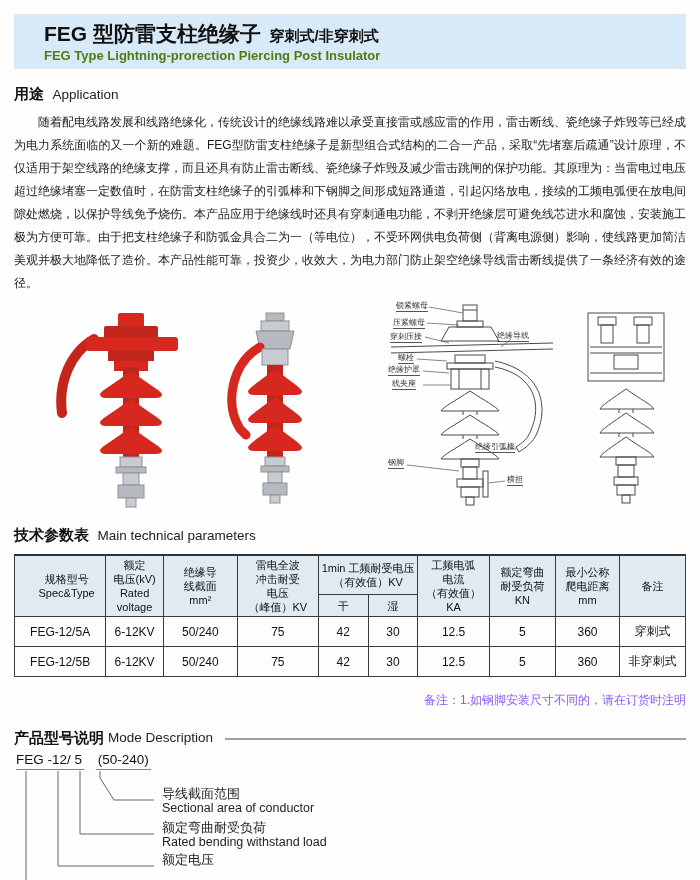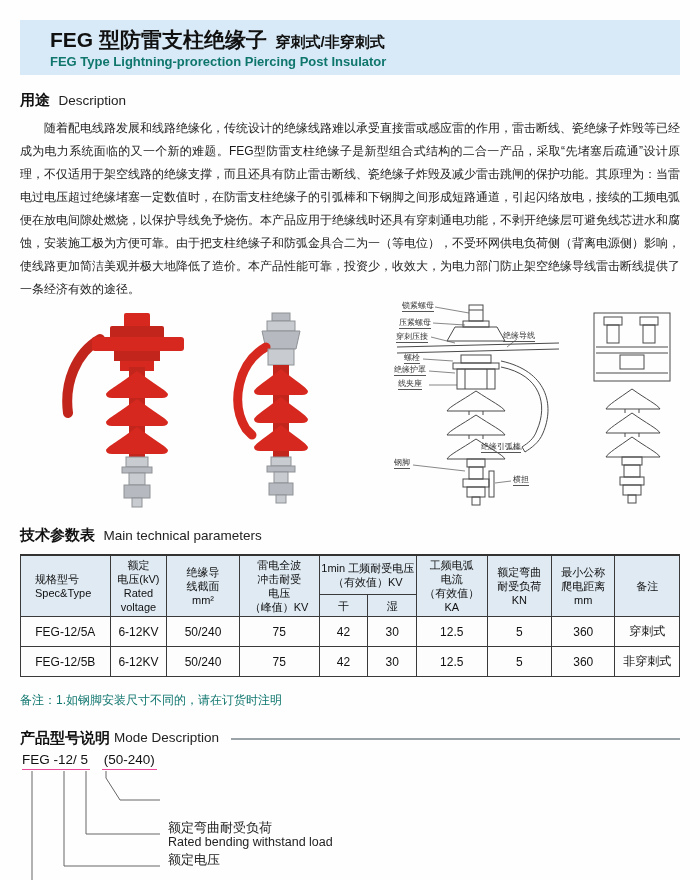--- a/index.html
+++ b/index.html
@@ -1,57 +1,57 @@
 <!DOCTYPE html>
 <html><head>
 <meta charset="utf-8">
 <style>
   html,body{margin:0;padding:0;background:#fff;}
   .page{
     position:relative;width:700px;height:880px;background:#fefefe;
     font-family:"Liberation Sans",sans-serif;color:#1a1a1a;
-    box-sizing:border-box;padding:20px;overflow:hidden;
+    box-sizing:border-box;padding:14px;overflow:hidden;
   }
   
   .header-band{background:#d8eaf7;padding:7px 10px 6px 30px;}
   .title-line{font-weight:bold;color:#111;line-height:1.2;}
   .t-zh{font-size:21px;}
   .t-suffix{font-size:15px;margin-left:4px;}
-  .t-en{font-weight:bold;font-size:13px;color:#0f766e;margin-top:2px;}
+  .t-en{font-weight:bold;font-size:13px;color:#4d7c0f;margin-top:2px;}
   
   .section-heading{margin-top:15px;line-height:20px;}
   .h-zh{font-size:15px;font-weight:bold;color:#111;}
   .h-en{font-size:13.5px;color:#222;margin-left:4px;}
   
   .app-text{
     margin:6px 0 0 0;font-size:12px;line-height:23px;text-align:justify;
     text-indent:2em;color:#1c1c1c;
   }
   
-  .figures{position:relative;height:216px;}
+  .figures{position:relative;height:216px;margin-top:6px;}
   .figures svg{position:absolute;}
   .dlabel{
     position:absolute;font-size:8px;line-height:9px;color:#333;
     white-space:nowrap;border-bottom:0.5px solid #555;padding-bottom:0.5px;
   }
   
   .params-heading{margin-top:8px;}
   table.params{
     width:100%;border-collapse:collapse;margin-top:8px;table-layout:fixed;
     border-top:2px solid #333;
   }
   table.params th,table.params td{
     border:1px solid #3a3a3a;font-weight:normal;color:#111;
     text-align:center;vertical-align:middle;padding:2px 1px;
   }
   table.params th{background:#dfeaf3;font-size:11px;line-height:14px;white-space:pre-line;}
-  table.params th.left{text-align:left;padding-left:14px;}
+  table.params th.left{text-align:center;padding-left:14px;}
   table.params td{font-size:12px;height:25px;background:#fdfdfd;}
   
-  .notes{margin-top:10px;font-size:12px;line-height:26px;color:#0f766e;}
+  .notes{margin-top:10px;font-size:12px;line-height:26px;color:#8b5cf6;text-align:right;}
   .note2{padding-left:42px;}
   
   .mode-heading{display:flex;align-items:center;}
   .mode-rule{flex:1;height:2px;background:#9aa3a8;margin-left:12px;margin-top:2px;}
   .mode-diagram{position:relative;height:172px;margin-top:4px;}
   .model-line{position:absolute;top:0;left:2px;font-size:13.5px;color:#111;}
   .model-seg{display:inline-block;border-bottom:1px solid #ec4899;padding:0 2px 2px 0;}
   .model-seg.range{margin-left:8px;padding:0 2px 2px 2px;}
   .mode-lines{position:absolute;left:0;top:0;pointer-events:none;}
   .mode-label{position:absolute;left:148px;line-height:15px;color:#222;}
@@ -66,21 +66,21 @@
   <div class="header-band">
     <div class="title-line">
       <span class="t-zh">FEG 型防雷支柱绝缘子</span>
       <span class="t-suffix">穿刺式/非穿刺式</span>
     </div>
     <div class="t-en">FEG Type Lightning-prorection Piercing Post Insulator</div>
   </div>
 
   <div class="section-heading">
     <span class="h-zh">用途</span>
-    <span class="h-en">Description</span>
+    <span class="h-en">Application</span>
   </div>
   <p class="app-text">随着配电线路发展和线路绝缘化，传统设计的绝缘线路难以承受直接雷或感应雷的作用，雷击断线、瓷绝缘子炸毁等已经成为电力系统面临的又一个新的难题。FEG型防雷支柱绝缘子是新型组合式结构的二合一产品，采取“先堵塞后疏通”设计原理，不仅适用于架空线路的绝缘支撑，而且还具有防止雷击断线、瓷绝缘子炸毁及减少雷击跳闸的保护功能。其原理为：当雷电过电压超过绝缘堵塞一定数值时，在防雷支柱绝缘子的引弧棒和下钢脚之间形成短路通道，引起闪络放电，接续的工频电弧便在放电间隙处燃烧，以保护导线免予烧伤。本产品应用于绝缘线时还具有穿刺通电功能，不剥开绝缘层可避免线芯进水和腐蚀，安装施工极为方便可靠。由于把支柱绝缘子和防弧金具合二为一（等电位），不受环网供电负荷侧（背离电源侧）影响，使线路更加简洁美观并极大地降低了造价。本产品性能可靠，投资少，收效大，为电力部门防止架空绝缘导线雷击断线提供了一条经济有效的途径。</p>
 
   <div class="figures">
 
     <svg style="left:42px;top:8px" width="150" height="205" viewBox="0 0 150 205">
       <path d="M38,30 C14,44 2,74 6,104" stroke="#c2251b" stroke-width="10" fill="none" stroke-linecap="round"></path>
       <rect x="62" y="4" width="26" height="15" rx="2" fill="#d6281e"></rect>
       <rect x="48" y="17" width="54" height="13" rx="2" fill="#c2251b"></rect>
       <rect x="30" y="28" width="92" height="14" rx="3" fill="#d6281e"></rect>
@@ -292,20 +292,24 @@
       <span class="model-seg range">(50-240)</span>
     </div>
     <svg class="mode-lines" width="672" height="172" viewBox="0 0 672 172">
       <g stroke="#666" fill="none" stroke-width="1">
         <polyline points="12,19 12,146 140,146"></polyline>
         <polyline points="44,19 44,114 140,114"></polyline>
         <polyline points="66,19 66,82 140,82"></polyline>
         <polyline points="86,19 86,26 100,48 140,48"></polyline>
       </g>
     </svg>
+    <div class="mode-label" style="top:34px">
+      <span class="lzh">导线截面范围</span>
+      <span class="len">Sectional area of conductor</span>
+    </div>
     <div class="mode-label" style="top:68px">
       <span class="lzh">额定弯曲耐受负荷</span>
       <span class="len">Rated bending withstand load</span>
     </div>
     <div class="mode-label" style="top:100px">
       <span class="lzh">额定电压</span>
 
     </div>
 
   </div>

